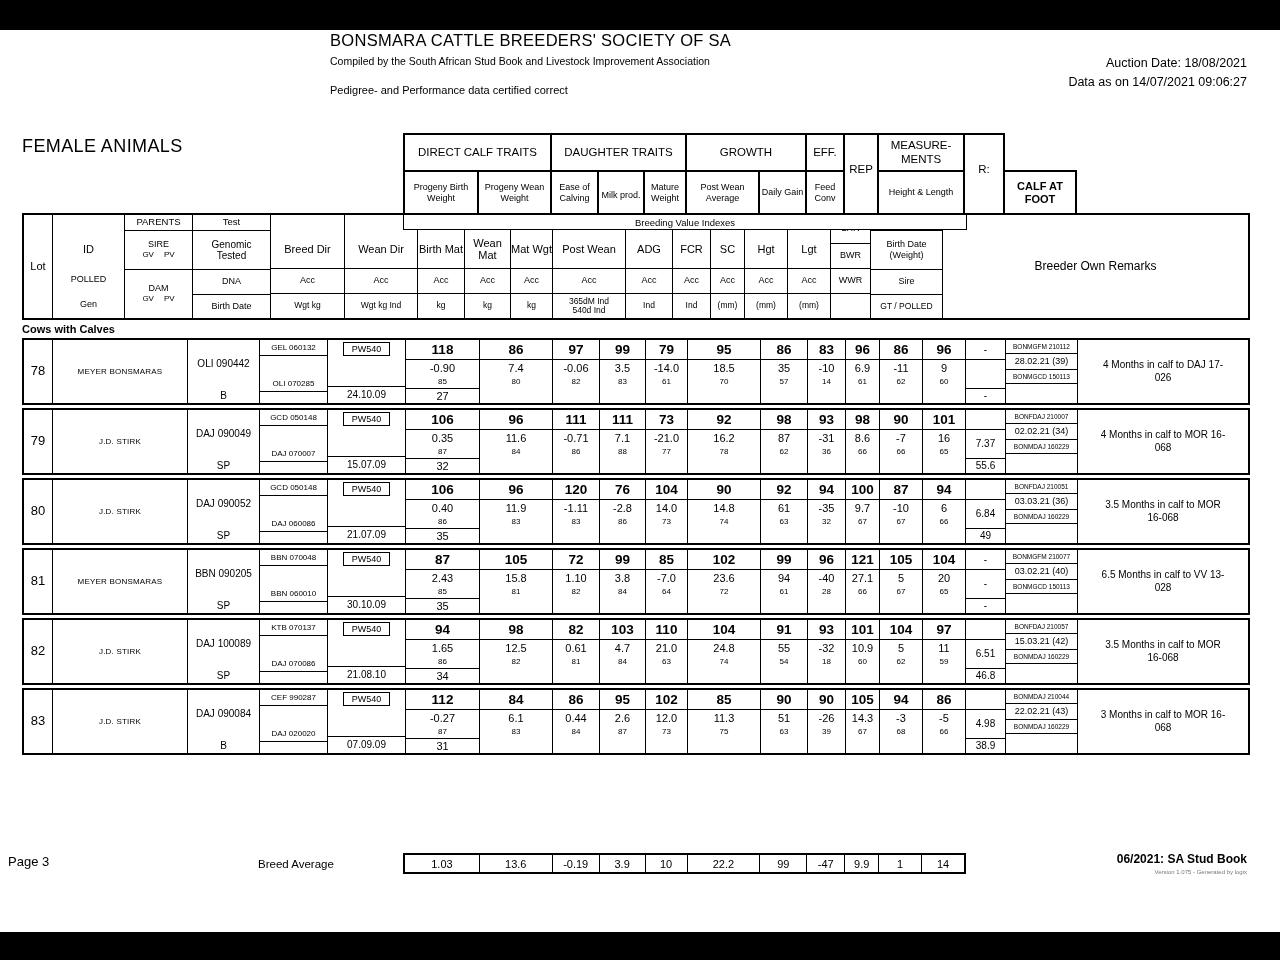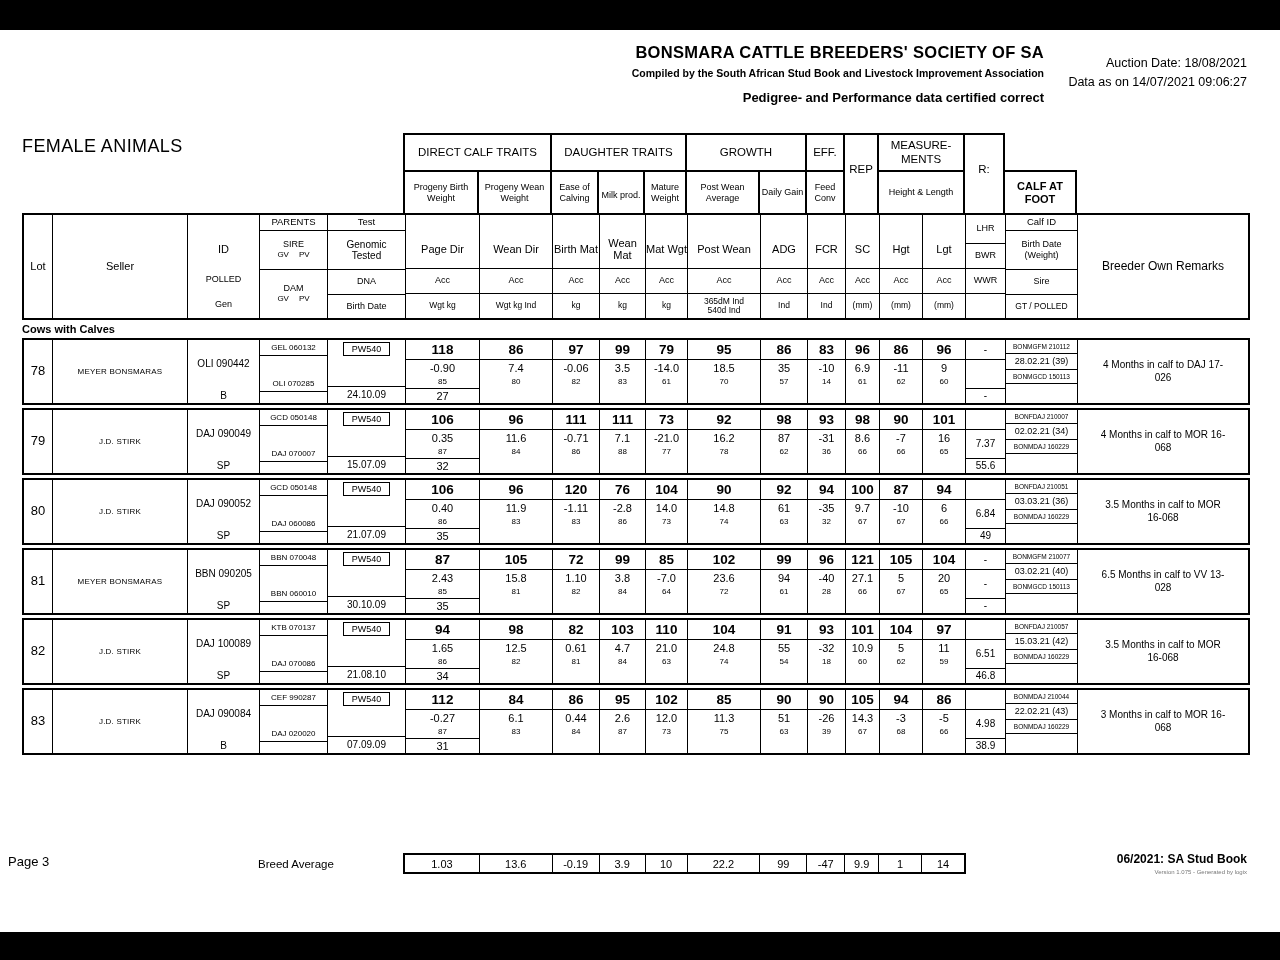--- a/index.html
+++ b/index.html
@@ -5,24 +5,24 @@
   html,body{margin:0;padding:0;}
   body{width:1280px;height:960px;background:#000;position:relative;overflow:hidden;
        font-family:"Liberation Sans", sans-serif;color:#000;}
   .page{position:absolute;top:30px;left:0;width:1280px;height:902px;background:#ffffff;}
 
   
   .logo-wrap{position:absolute;left:24px;top:4px;width:110px;text-align:center;}
   .logo-wrap svg{display:block;margin:0 auto;}
   .logo-name{font-size:11px;letter-spacing:3.5px;color:#3b3b3b;margin-top:2px;}
   .logo-sub{font-size:9px;letter-spacing:6px;color:#6b6b6b;margin-top:2px;}
-  .title-block{position:absolute;left:330px;top:13px;width:714px;text-align:right;font-weight:bold;}
+  .title-block{position:absolute;left:330px;top:1px;width:714px;text-align:left;}
   .doc-title{font-size:16.5px;letter-spacing:0.3px;}
   .doc-sub{font-size:10.5px;margin-top:5px;}
-  .doc-sub2{font-size:13px;margin-top:11px;}
+  .doc-sub2{font-size:11px;margin-top:17px;}
   .date-block{position:absolute;right:33px;top:24px;text-align:right;font-size:12.5px;line-height:1.5;}
   .page-heading{position:absolute;left:22px;top:106px;font-size:18px;letter-spacing:0.4px;}
 
   
   .tbl{position:absolute;left:22px;top:103px;width:1228px;}
   .col{box-sizing:border-box;flex:none;display:flex;flex-direction:column;position:relative;}
   .bl{border-left:1px solid #000;}
   .bb{border-bottom:1px solid #000;}
   .bt{border-top:1px solid #000;}
   .cc{display:flex;align-items:center;justify-content:center;text-align:center;line-height:1.15;}
@@ -133,23 +133,23 @@
       <div class="gcell sub" style="left:194px;top:37px;width:48px;height:51px">Milk prod.</div>
       <div class="gcell sub" style="left:240px;top:37px;width:44px;height:45px">Mature Weight</div>
       <div class="gcell sub" style="left:282px;top:37px;width:75px;height:45px">Post Wean Average</div>
       <div class="gcell sub" style="left:355px;top:37px;width:49px;height:45px">Daily Gain</div>
       <div class="gcell sub" style="left:402px;top:37px;width:40px;height:45px">Feed Conv</div>
       <div class="gcell sub" style="left:474px;top:37px;width:88px;height:45px">Height &amp; Length</div>
       <div class="gcell calffoot" style="left:600px;top:37px;width:74px;height:45px">CALF AT FOOT</div>
     </div>
 
     <div class="band3">
+      <div class="bvi-strip">Breeding Value Indexes</div>
 
       <div class="col w-lot cc" style="font-size:11px">Lot</div>
-      <div class="col w-seller bl cc" style="font-size:11px">Seller</div>
 
       <div class="col w-id bl">
         <div class="z z15"></div>
         <div class="z z40">ID</div>
         <div class="z z25">POLLED</div>
         <div class="z zfill hsmall">Gen</div>
       </div>
 
       <div class="col w-parents bl">
         <div class="z z15 bb">PARENTS</div>
@@ -172,21 +172,21 @@
       <div class="col w-test bl">
         <div class="z z15 bb">Test</div>
         <div class="z z40 bb" style="font-size:10px;padding:0 6px">Genomic Tested</div>
         <div class="z z25 bb">DNA</div>
         <div class="z zfill hsmall">Birth Date</div>
       </div>
 
       <div id="bvhead" style="display:contents">
   <div class="col bl" style="width:74px">
     <div class="z z15"></div>
-    <div class="z z40 bb">Page Dir</div>
+    <div class="z z40 bb">Breed Dir</div>
     <div class="z z25 bb">Acc</div>
     <div class="z zfill unit">Wgt kg</div>
   </div>
   <div class="col bl" style="width:73px">
     <div class="z z15"></div>
     <div class="z z40 bb">Wean Dir</div>
     <div class="z z25 bb">Acc</div>
     <div class="z zfill unit">Wgt kg Ind</div>
   </div>
   <div class="col bl" style="width:47px">

